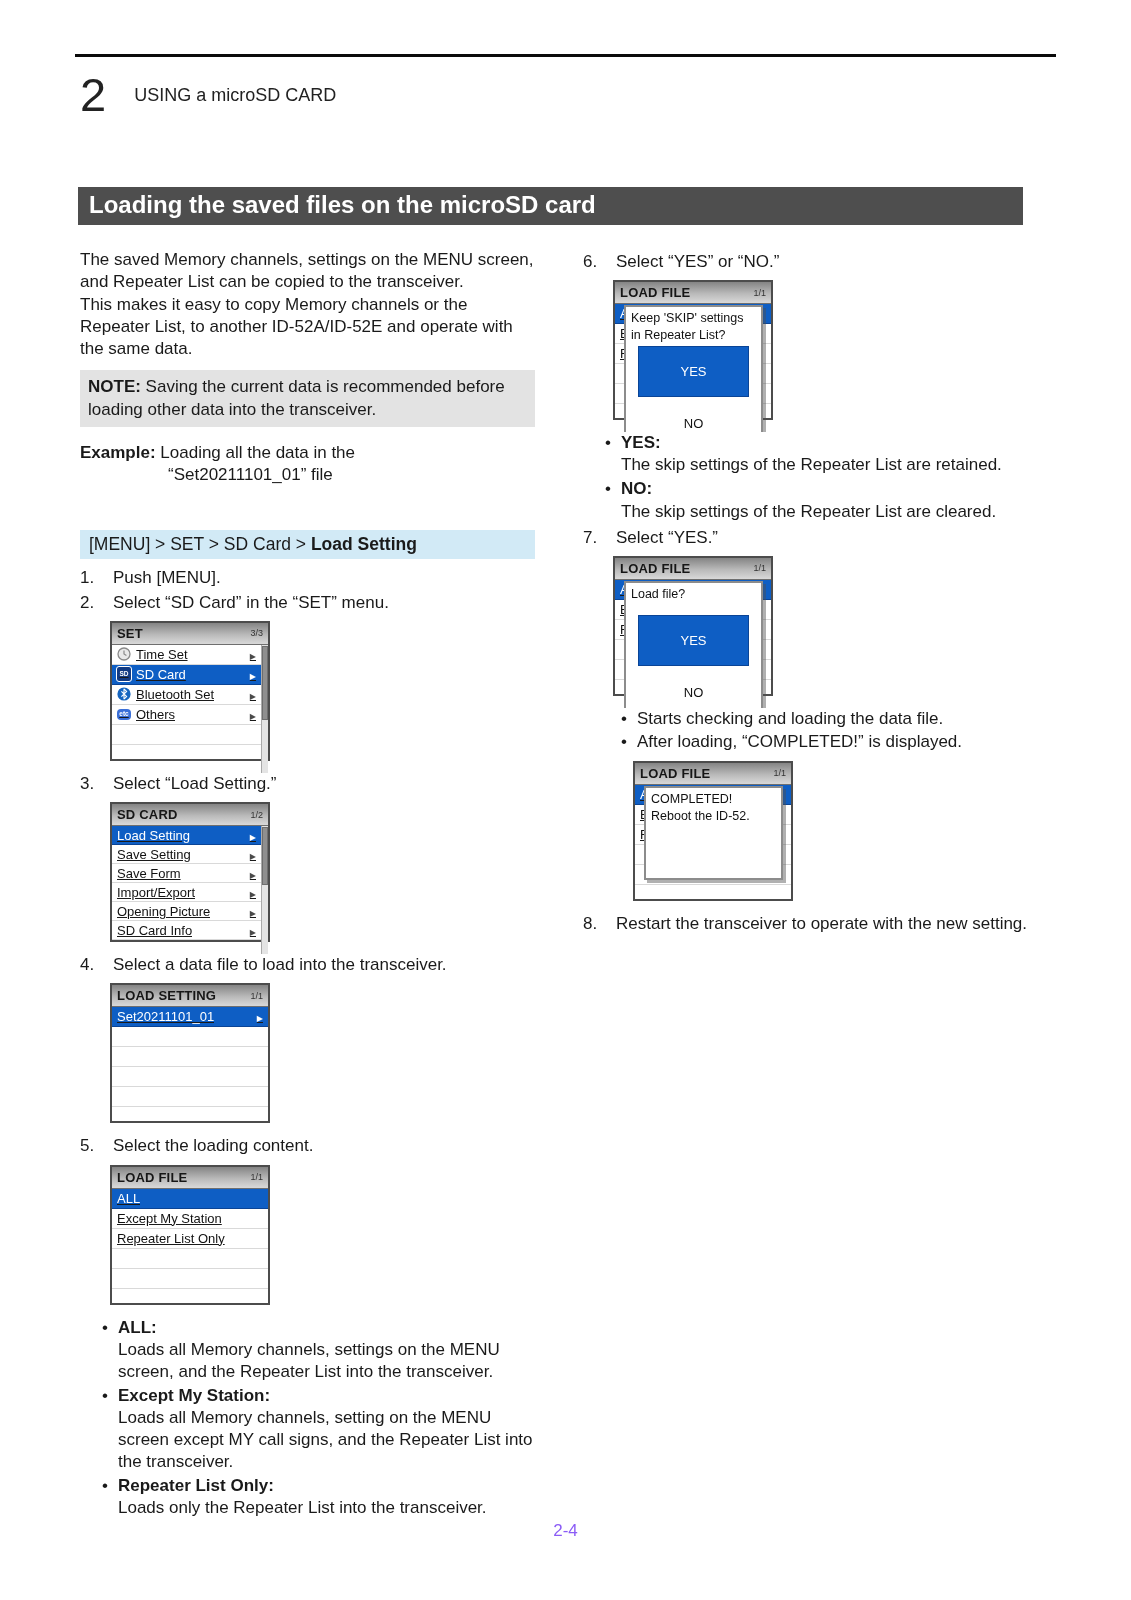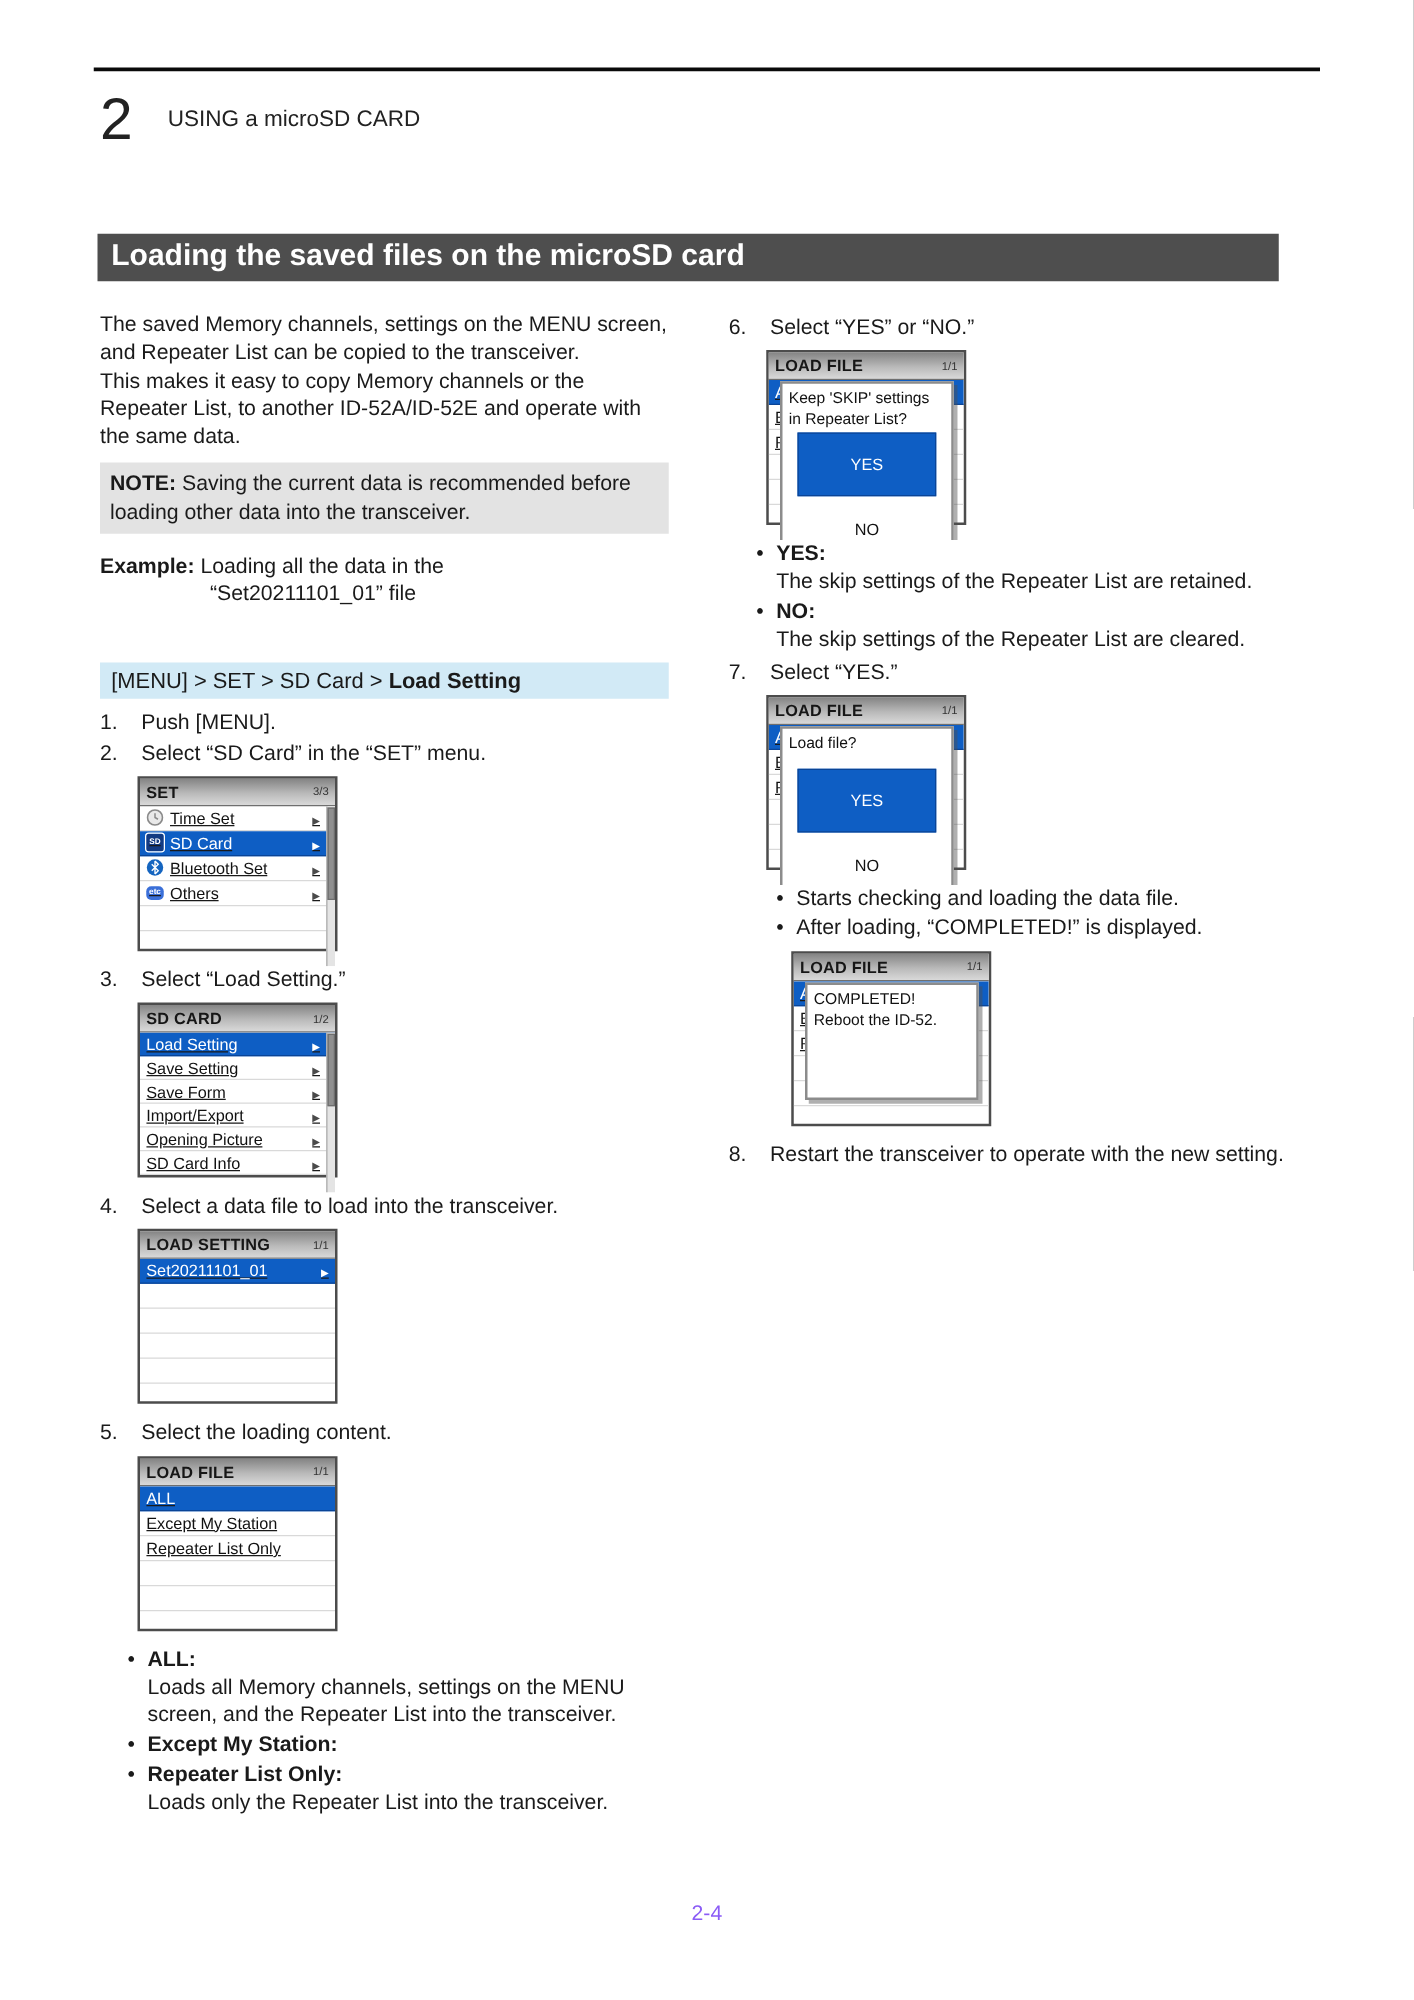--- a/index.html
+++ b/index.html
@@ -265,20 +265,21 @@
         </div>
       </div>
 
       <div class="bullets">
         <div class="b-item">
           <div class="b-term">ALL:</div>
           <div class="b-desc">Loads all Memory channels, settings on the MENU screen, and the Repeater List into the transceiver.</div>
         </div>
         <div class="b-item">
           <div class="b-term">Except My Station:</div>
+          <div class="b-desc">Loads all Memory channels, setting on the MENU screen except MY call signs, and the Repeater List into the transceiver.</div>
         </div>
         <div class="b-item">
           <div class="b-term">Repeater List Only:</div>
           <div class="b-desc">Loads only the Repeater List into the transceiver.</div>
         </div>
       </div>
     </div>
 
     <div class="col-right">
       <div class="step">

